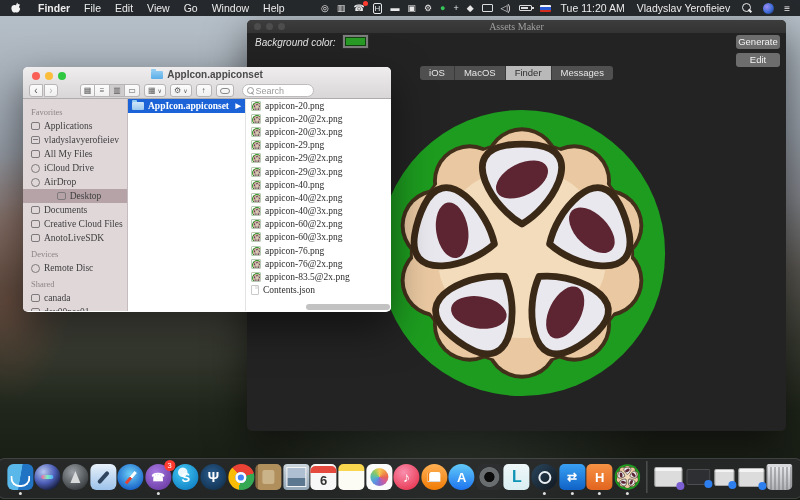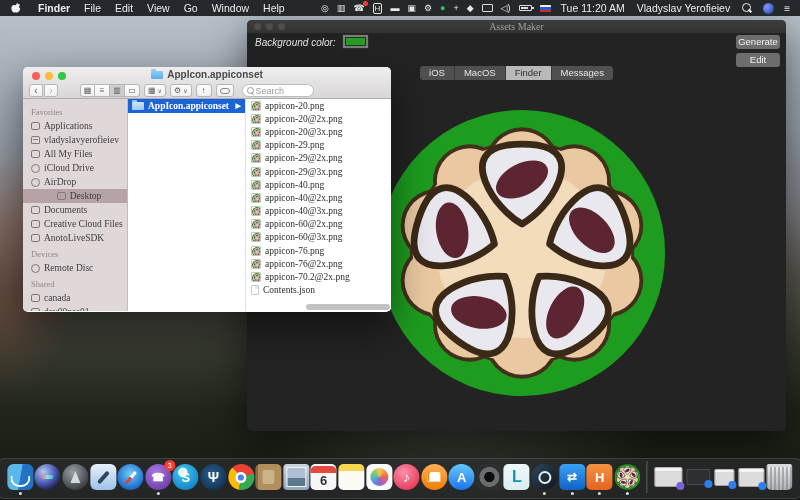--- a/index.html
+++ b/index.html
@@ -523,21 +523,21 @@
               </svg>
             </span>
             <span>appicon-76@2x.png</span>
           </div>
           <div class="file-row">
             <span class="file-thumb">
               <svg width="10" height="10" viewBox="0 0 300 300">
                 <use href="#pieIcon"></use>
               </svg>
             </span>
-            <span>appicon-70.2@2x.png</span>
+            <span>appicon-83.5@2x.png</span>
           </div>
           <div class="file-row">
             <span class="file-doc"></span>
             <span>Contents.json</span>
           </div>
         </div>
       <div class="f-hscroll">
           <div class="thumb"></div>
         </div>
     </div>

